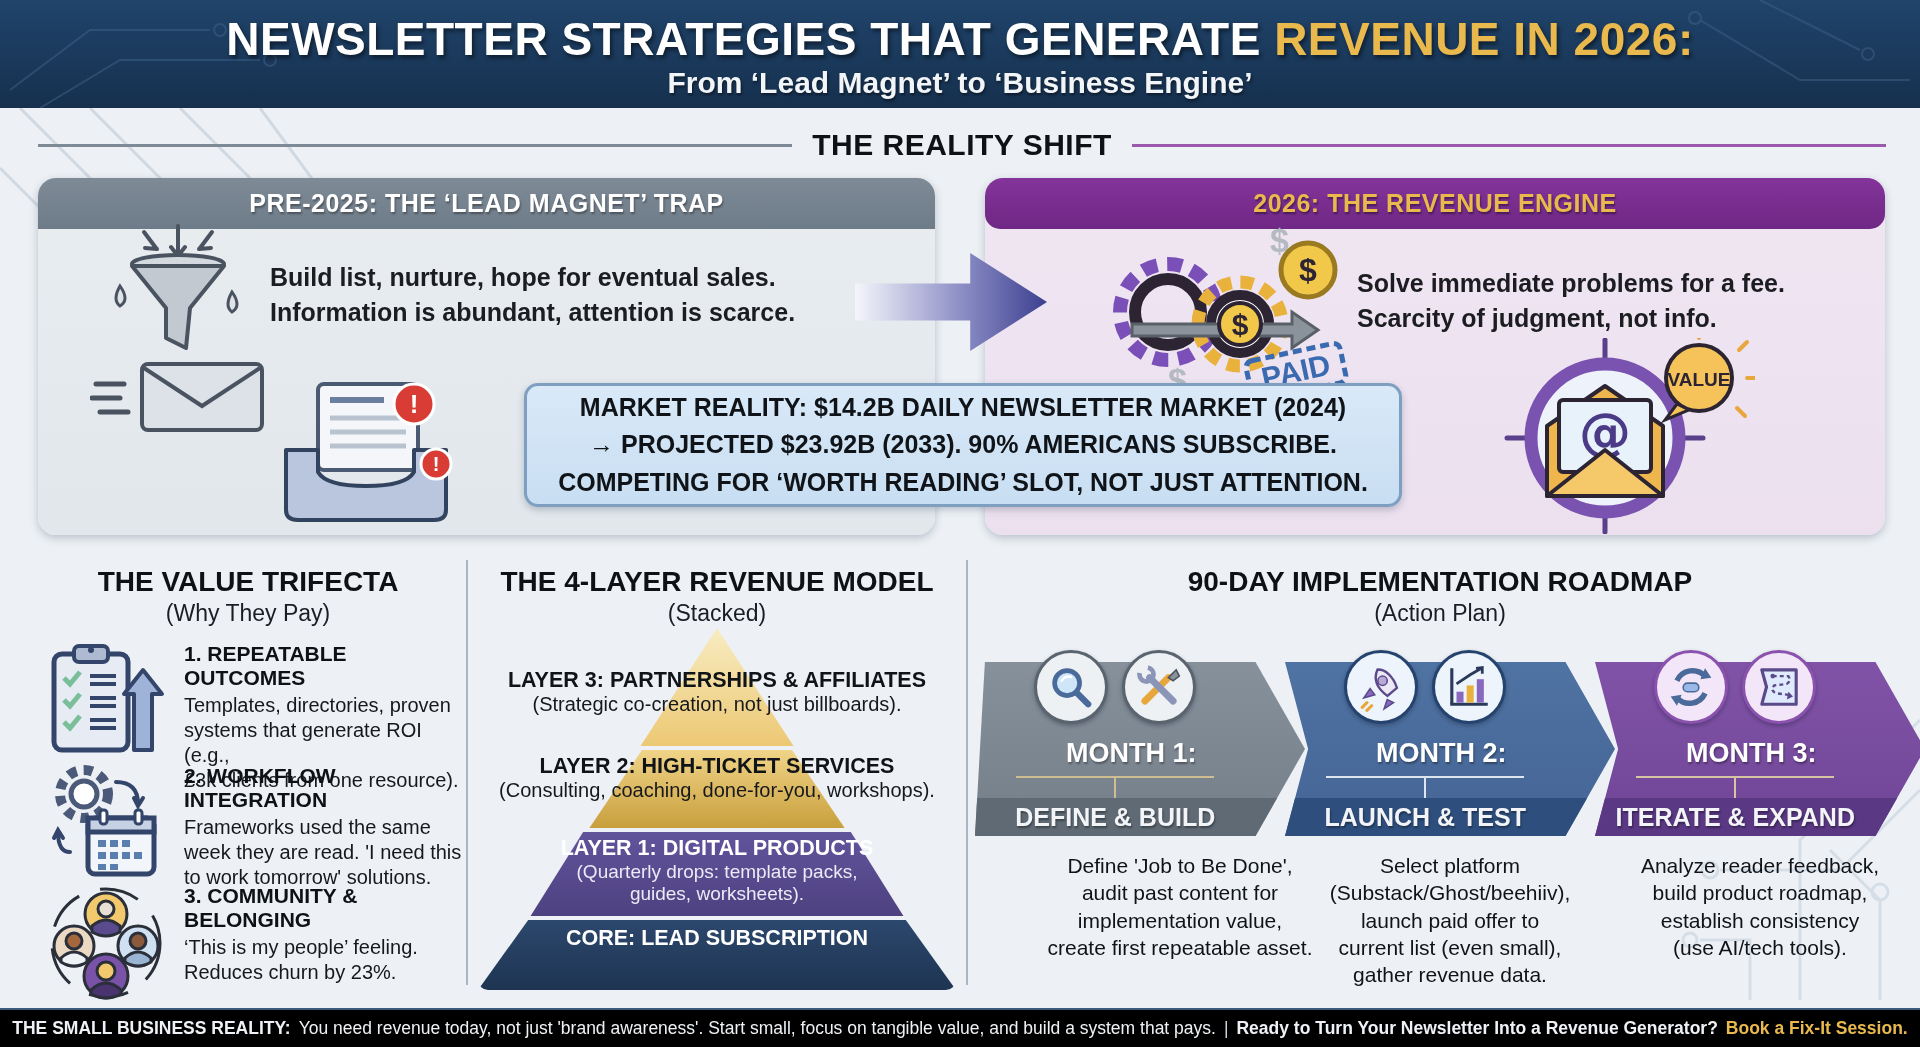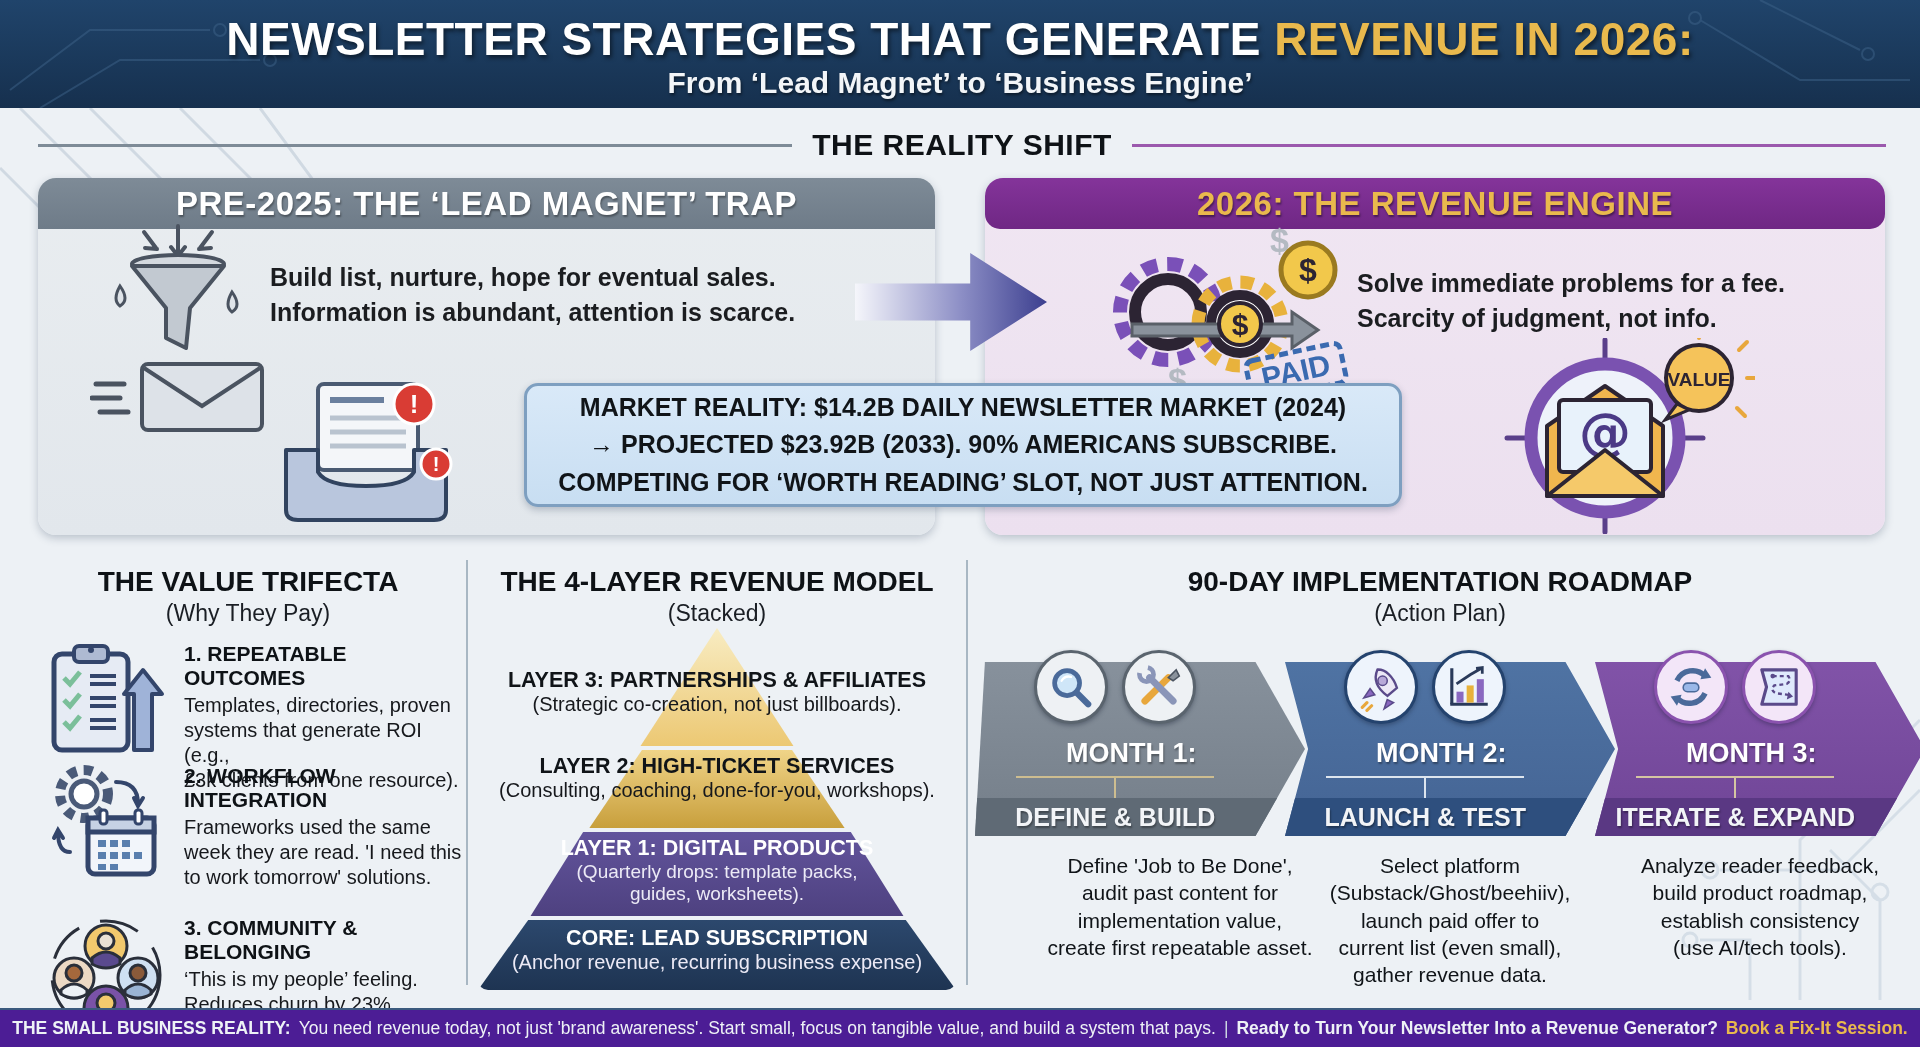--- a/index.html
+++ b/index.html
@@ -18,21 +18,21 @@
   
   .shift-head { position:absolute; left:38px; top:128px; width:1848px; display:flex; align-items:center; gap:20px; z-index:3; }
   .shift-head .line-l { flex:1; height:3px; background:#7e8b97; }
   .shift-head .line-r { flex:1; height:3px; background:#9b59ad; }
   .shift-title { font-size:30px; font-weight:800; color:#0e1216; letter-spacing:.5px; }
 
   
   .panel { position:absolute; top:178px; height:357px; border-radius:18px; overflow:hidden; box-shadow:0 3px 8px rgba(30,50,80,.25); z-index:2; }
   .panel-left { left:38px; width:897px; background:linear-gradient(180deg,#e9edf0,#e2e7ec); }
   .panel-right { left:985px; width:900px; background:linear-gradient(180deg,#f0e6f2,#ece0ef); }
-  .panel-head { height:51px; display:flex; align-items:center; justify-content:center; font-size:33px; font-weight:800; letter-spacing:.5px; }
+  .panel-head { height:51px; display:flex; align-items:center; justify-content:center; font-size:25px; font-weight:800; letter-spacing:.5px; }
   .panel-left .panel-head { background:linear-gradient(180deg,#7e8b97,#6e7b88); color:#fff; text-shadow:1px 2px 2px rgba(0,0,0,.35); }
   .panel-right .panel-head { background:linear-gradient(180deg,#84349a,#6f2784); color:#e9b94d; text-shadow:1px 2px 2px rgba(0,0,0,.4);border-radius:15px; }
   .panel-body-text { position:absolute; font-size:25px; font-weight:700; color:#1b1d20; line-height:1.38; }
   .panel-left .panel-body-text { left:232px; top:82px; }
   .panel-right .panel-body-text { left:372px; top:88px; }
 
   
   .big-arrow { position:absolute; left:855px; top:253px; width:192px; height:98px; z-index:4;
     background:linear-gradient(90deg,#f5f6fb 0%,#8d8fc6 55%,#3c3f8f 100%);
     clip-path:polygon(0 31%,60% 31%,60% 0,100% 50%,60% 100%,60% 69%,0 69%);
@@ -84,21 +84,21 @@
   .month-label { position:absolute; left:16px; top:88px; width:85%; text-align:center; font-size:27px; font-weight:800; color:#fff; text-shadow:1px 2px 2px rgba(0,0,0,.35); }
   .month-hline { position:absolute; left:12.5%; top:126px; width:60%; height:2px; }
   .month-vtick { position:absolute; left:calc(42.5% - 1px); top:126px; width:2px; height:22px; }
   .m1 .month-hline,.m1 .month-vtick { background:#cdbd90; }
   .m2 .month-hline,.m2 .month-vtick { background:#dde5ee; }
   .m3 .month-hline,.m3 .month-vtick { background:#d5c5a2; }
   .month-phase { position:absolute; left:0; bottom:0; width:85%; height:38px; line-height:38px; text-align:center; font-size:25px; font-weight:800; color:#f2f4f7; text-shadow:1px 2px 2px rgba(0,0,0,.35); }
   .month-body { position:absolute; top:852px; width:330px; text-align:center; font-size:21px; color:#101418; line-height:1.3; z-index:2; }
 
   
-  .footer { position:absolute; left:0; top:1008px; width:1920px; height:39px; background:#4c1d95; border-top:2px solid #3b5a7e; display:flex; align-items:center; justify-content:center; gap:8px; font-size:17.5px; color:#eef2f6; z-index:3; }
+  .footer { position:absolute; left:0; top:1008px; width:1920px; height:39px; background:#000000; border-top:2px solid #3b5a7e; display:flex; align-items:center; justify-content:center; gap:8px; font-size:17.5px; color:#eef2f6; z-index:3; }
   .footer b { font-weight:800; }
   .footer .cta { color:#e9b94d; font-weight:800; cursor:pointer; }
   .footer .pipe { font-weight:400; color:#cdd8e2; }
 
   .bg-circuit { position:absolute; z-index:0; opacity:.55; }
 </style>
 </head>
 <body>
 
 <svg class="bg-circuit" style="left:0;top:108px;" width="620" height="260" viewBox="0 0 620 260" fill="none">
@@ -301,21 +301,21 @@
     </svg>
   </div>
   <div>
     <div class="tri-item-title">2. WORKFLOW INTEGRATION</div>
     <div class="tri-item-body prelines">Frameworks used the same
 week they are read. 'I need this
 to work tomorrow' solutions.</div>
   </div>
 </div>
 
-<div class="tri-item" style="top:916px;">
+<div class="tri-item" style="top:884px;">
   <div class="tri-icon">
     <svg width="118" height="118" viewBox="0 0 118 118" fill="none">
       <circle cx="59" cy="59" r="54" stroke="#2a2f3a" stroke-width="3" stroke-dasharray="40 22" fill="none"></circle>
       <g stroke="#2a2f3a" stroke-width="3">
         <circle cx="59" cy="30" r="21" fill="#f2c96d"></circle>
           <circle cx="59" cy="25" r="8" fill="#e8e0d4"></circle>
           <path d="M45 42 Q59 30 73 42 L73 48 Q59 56 45 48 Z" fill="#5a4a8e"></path>
         <circle cx="27" cy="62" r="20" fill="#ecd9c4"></circle>
           <circle cx="27" cy="57" r="8" fill="#a5683c"></circle>
           <path d="M14 74 Q27 62 40 74 L40 78 Q27 86 14 78 Z" fill="#eef2f6"></path>
@@ -351,21 +351,20 @@
     <div class="pyr-title">LAYER 2: HIGH-TICKET SERVICES</div>
     <div class="pyr-sub prelines">(Consulting, coaching, done-for-you, workshops).</div>
   </div>
   <div class="pyr-text pyr-light" style="top:208px;">
     <div class="pyr-title">LAYER 1: DIGITAL PRODUCTS</div>
     <div class="pyr-sub prelines" style="font-size:19px;line-height:1.15;">(Quarterly drops: template packs,
 guides, worksheets).</div>
   </div>
   <div class="pyr-text pyr-light" style="top:298px;">
     <div class="pyr-title">CORE: LEAD SUBSCRIPTION</div>
-    <div class="pyr-sub prelines">(Anchor revenue, recurring business expense)</div>
   </div>
 </div>
 
 <div class="col-head" style="left:975px;top:566px;width:930px;">90-DAY IMPLEMENTATION ROADMAP</div>
 <div class="col-sub" style="left:975px;top:600px;width:930px;">(Action Plan)</div>
 
 <div class="month m1" style="left:975px;">
   <div class="chev-bg">
       <div class="chev-strip"></div>
     </div>

